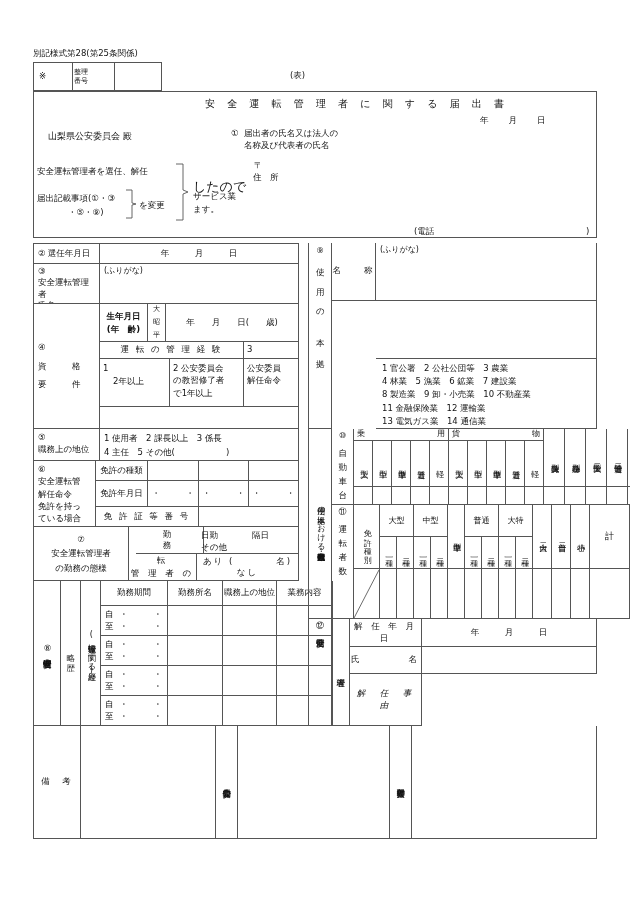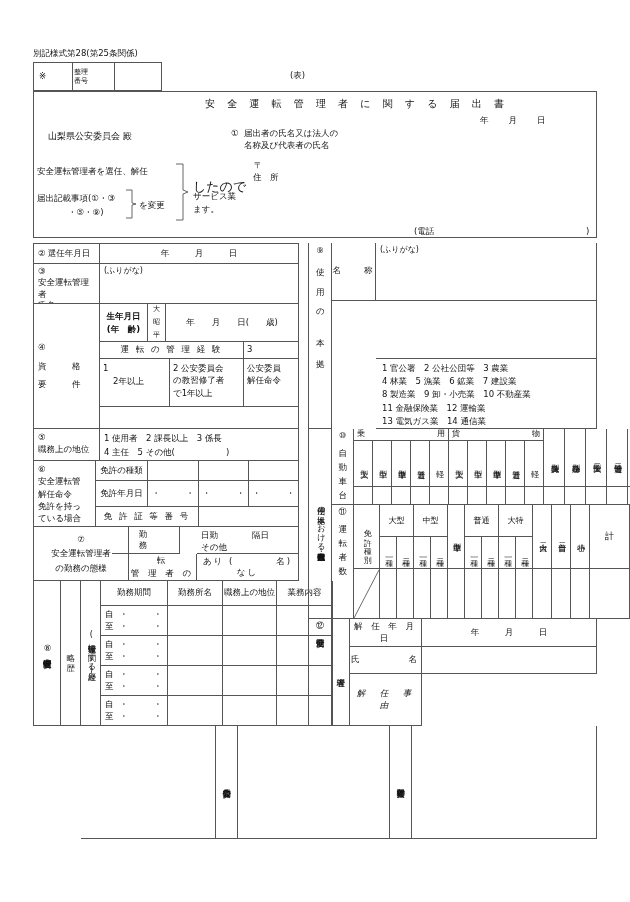--- a/index.html
+++ b/index.html
@@ -226,21 +226,21 @@
   </div>
   <div class="cell" style="left:199px; top:507px; width:100px; height:20px; border-left:none; border-top:none;"></div>
 
   <div class="cell c-center" style="left:33px; top:527px; width:96px; height:54px; border-top:none;">
     <div style="line-height:1.7;">
       <div><span>⑦</span></div>
       <div>安全運転管理者</div>
       <div>の勤務の態様</div>
     </div>
   </div>
-  <div class="cell c-center" style="left:112px; top:527px; width:68px; height:27px; border-left:none; border-top:none;">
+  <div class="cell c-center" style="left:136px; top:527px; width:68px; height:27px; border-left:none; border-top:none;">
     <span class="spaced5">勤　　　　務</span>
   </div>
   <div class="cell c-tl pad4" style="left:197px; top:527px; width:102px; height:27px; border-left:none; border-top:none;">
     <div style="line-height:1.45;">
       <div>日勤　　　　隔日</div>
       <div>その他 (　　　　　　　　)</div>
     </div>
   </div>
   <div class="cell c-center" style="left:129px; top:554px; width:68px; height:27px; border-left:none; border-top:none;">
     <div style="line-height:1.5;">
@@ -532,20 +532,23 @@
 
   <div class="cell c-center" style="left:350px; top:647px; width:72px; height:27px; border-top:none; border-left:none;">
     <span class="spaced">氏　　　　名</span>
   </div>
   <div class="cell" style="left:422px; top:647px; width:175px; height:27px; border-top:none; border-left:none;"></div>
 
   <div class="cell c-center" style="left:350px; top:674px; width:72px; height:52px; border-top:none; border-left:none;font-style:italic;">
     <span class="spaced">解　任　事　由</span>
   </div>
 
+  <div class="cell c-center" style="left:33px; top:726px; width:48px; height:113px; border-top:none;">
+    <span class="spaced2">備　考</span>
+  </div>
   <div class="cell" style="left:81px; top:726px; width:135px; height:113px; border-top:none; border-left:none;"></div>
 
   <div class="cell" style="left:216px; top:726px; width:22px; height:113px; border-top:none; border-left:none; align-items:center; justify-content:center;">
     <div class="vert vert-tight" style="font-size:8.5px;">公安委員会印</div>
   </div>
   <div class="cell" style="left:238px; top:726px; width:152px; height:113px; border-top:none; border-left:none;"></div>
 
   <div class="cell" style="left:390px; top:726px; width:22px; height:113px; border-top:none; border-left:none; align-items:center; justify-content:center;">
     <div class="vert vert-tight" style="font-size:8.5px;">警察署受付印</div>
   </div>

